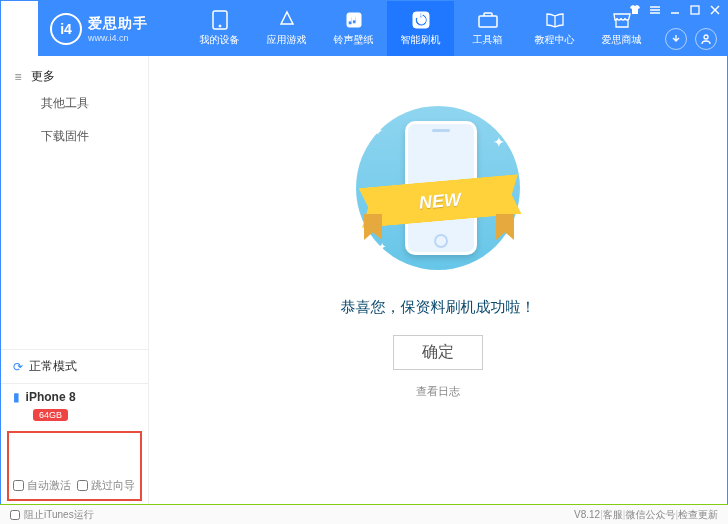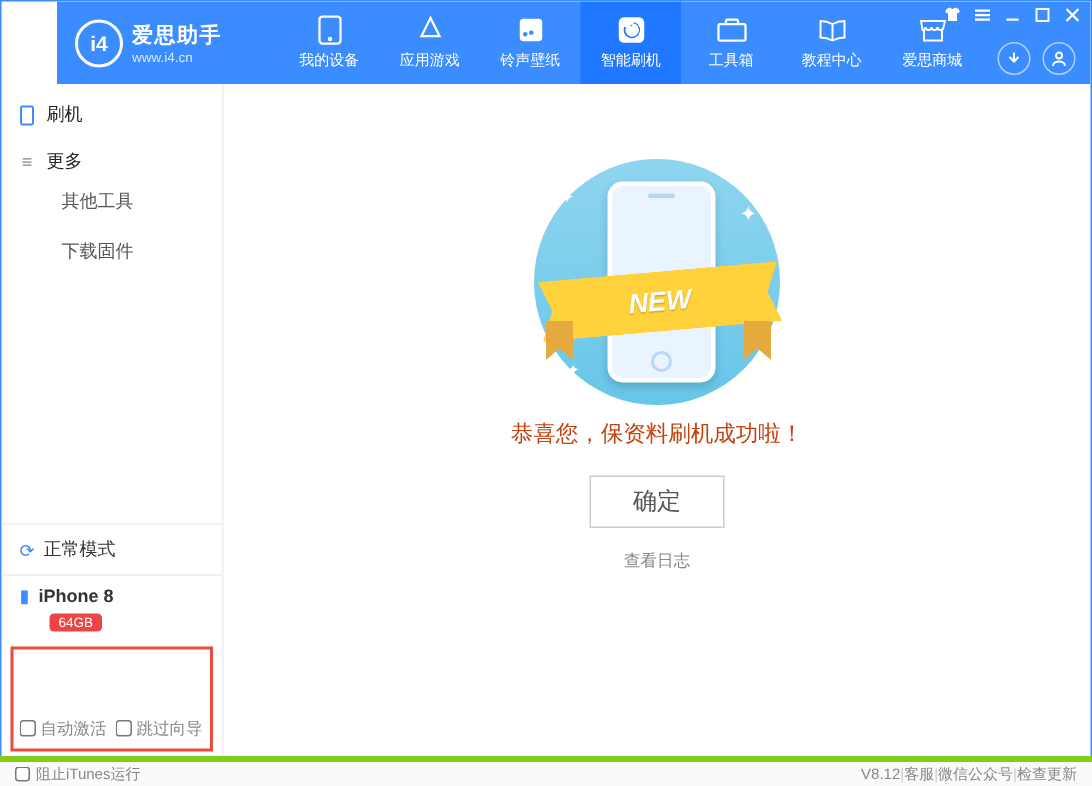--- a/index.html
+++ b/index.html
@@ -31,25 +31,25 @@
   .mode-box { border-top:1px solid #eee; padding:8px 12px; display:flex; align-items:center; gap:6px; font-size:12px; }
   .dev-box { border-top:1px solid #eee; padding:6px 12px 6px 12px; font-size:12px; }
   .dev-box .dv1 { display:flex; align-items:center; gap:6px; margin-bottom:3px; }
   .badge { display:inline-block; background:#ef4444; color:#fff; font-size:9px; padding:1px 6px; border-radius:3px; margin-left:20px; }
   .opt-row { border:2px solid #e74c3c; padding:6px 4px; margin:4px 6px; display:flex; gap:6px; font-size:11px; color:#888; }
   .opt-row label { display:flex; align-items:center; gap:3px;margin-top:39px; }
   .opt-row input { width:11px; height:11px; }
   
   .content { flex:1; position:relative; display:flex; flex-direction:column; align-items:center; }
   .illus { margin-top:50px; width:200px; height:170px; position:relative; }
-  .msg { margin-top:4px; font-size:15px; color:#c2410c; }
+  .msg { margin-top:22px; font-size:15px; color:#0c4a6e; }
   .btn-ok { margin-top:18px; padding:6px 28px; border:1px solid #ccc; background:#fff; font-size:16px; color:#555; cursor:pointer; }
   .link-log { margin-top:14px; font-size:11px; color:#888; cursor:pointer; }
   
-  .footer { position:absolute; bottom:0; left:0; right:0; height:20px; border-top:4px solid #84cc16; background:#fafafa; display:flex; align-items:center; font-size:10px; color:#888; padding:0 10px; }
+  .footer { position:absolute; bottom:0; left:0; right:0; height:20px; border-top:1px solid #84cc16; background:#fafafa; display:flex; align-items:center; font-size:10px; color:#888; padding:0 10px; }
   .footer .fl { display:flex; align-items:center; gap:4px; }
   .footer .fr { margin-left:auto; display:flex; align-items:center; gap:0; }
   .footer .sep { color:#ccc; }
   .cb { width:10px; height:10px; }
   
   .circle-bg { position:absolute; left:18px; top:0; width:164px; height:164px; border-radius:50%; background:linear-gradient(#8fd5f0,#67c6e8); }
   .spark { position:absolute; color:#fff; }
   .phone { position:absolute; left:67px; top:15px; width:72px; height:134px; border:3px solid #fff; border-radius:10px; background:#eaf4fe; box-shadow:0 3px 6px rgba(0,0,0,.15); }
   .phone::before { content:""; position:absolute; top:5px; left:50%; transform:translateX(-50%); width:18px; height:3px; background:#b9d6f5; border-radius:2px; }
   .phone::after { content:""; position:absolute; bottom:4px; left:50%; transform:translateX(-50%); width:10px; height:10px; border:2px solid #b9d6f5; border-radius:50%; }
@@ -173,28 +173,20 @@
           <circle cx="6" cy="4" r="2"></circle>
           <path d="M2 11c0-2 2-3 4-3s4 1 4 3"></path>
         </svg>
       </div>
   </div>
 </div>
 
 <div class="main">
   <div class="sidebar">
     <div class="sb-group">
-      <span class="grp-icon">
-          <svg width="10" height="14" viewBox="0 0 10 14" fill="none" stroke="#3b8cff" stroke-width="1.3">
-            <rect x="1" y="1" width="8" height="12" rx="1"></rect>
-          </svg>
-        </span>
-      <span>刷机</span>
-    </div>
-    <div class="sb-group">
       <span class="grp-icon" style="color:#888">≡</span>
       <span>更多</span>
     </div>
     <div class="sb-sub">
       <div class="sb-item">其他工具</div>
       <div class="sb-item">下载固件</div>
     </div>
     <div class="sb-fill"></div>
     <div class="mode-box">
       <span style="color:#3b8cff">⟳</span>

